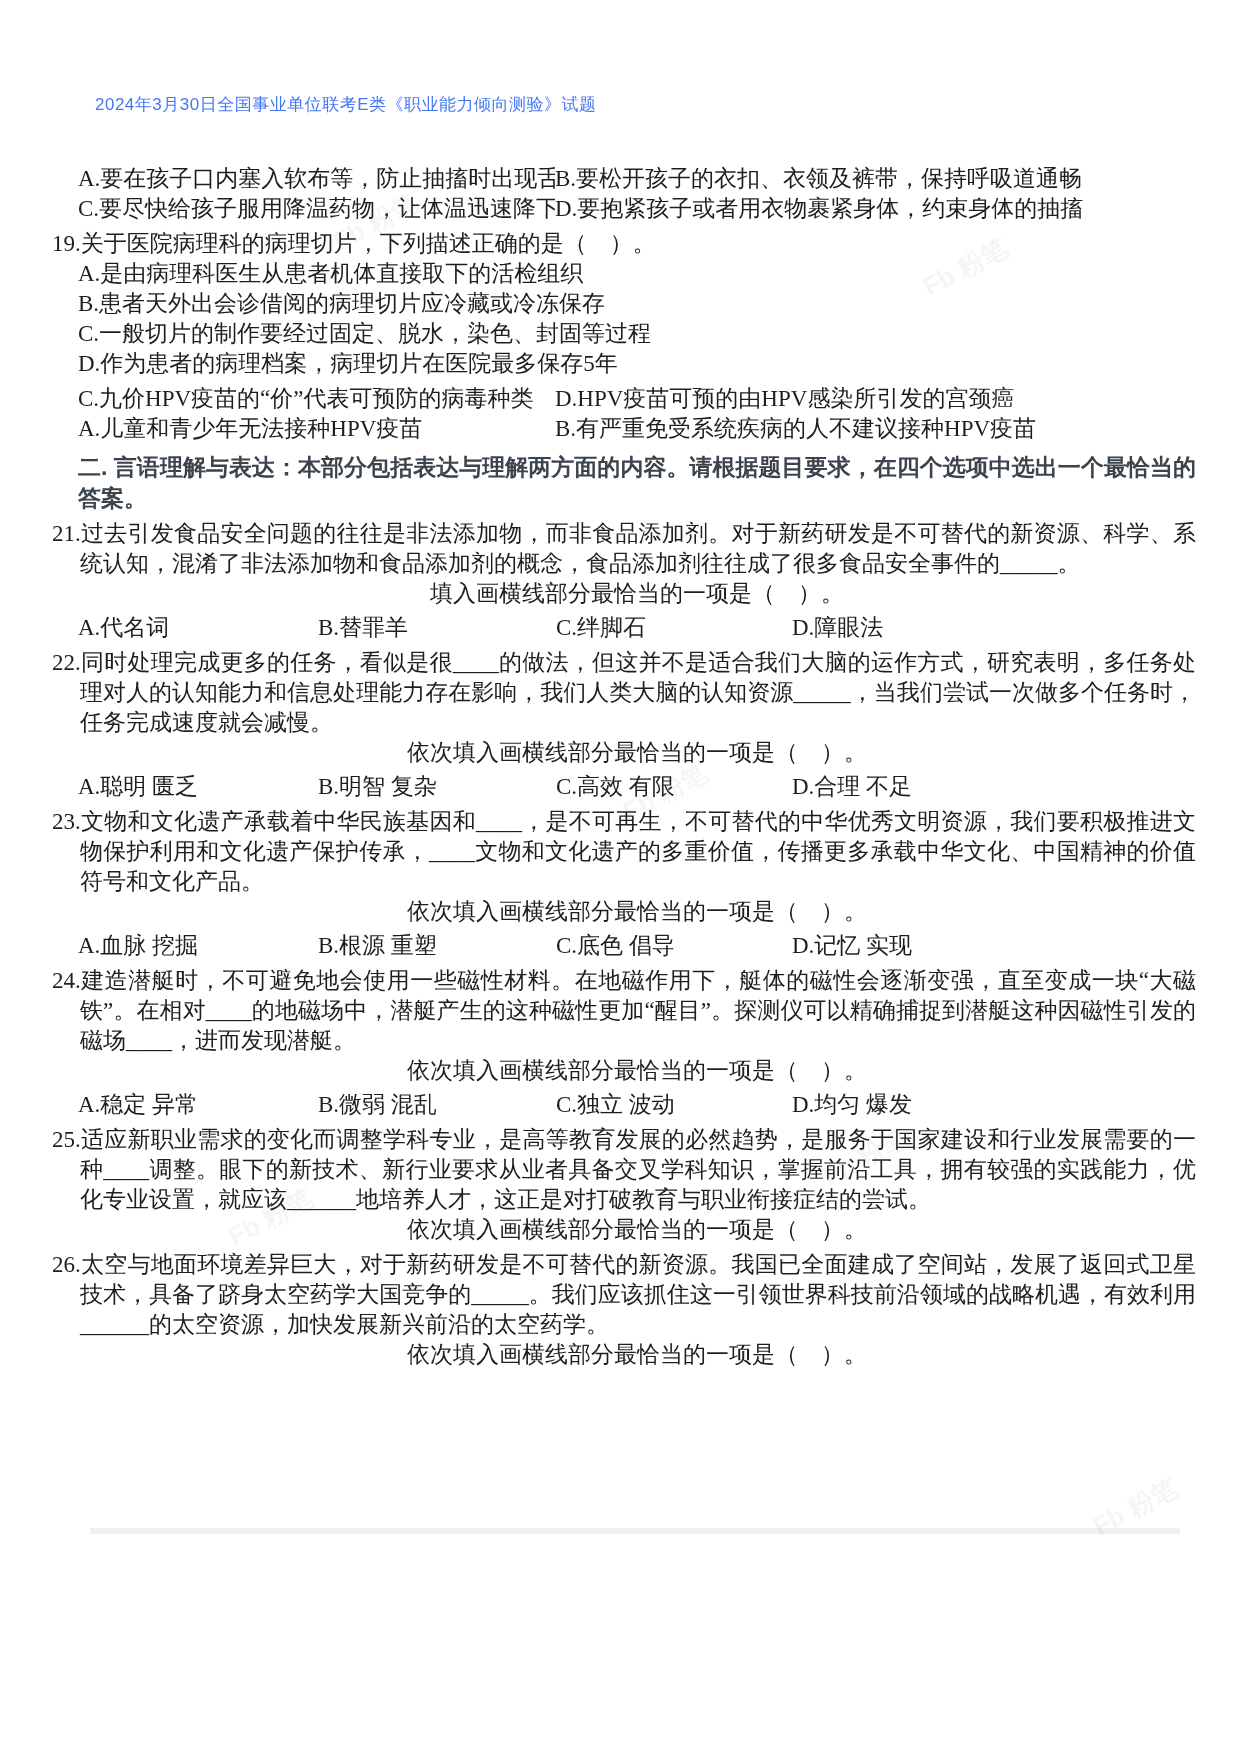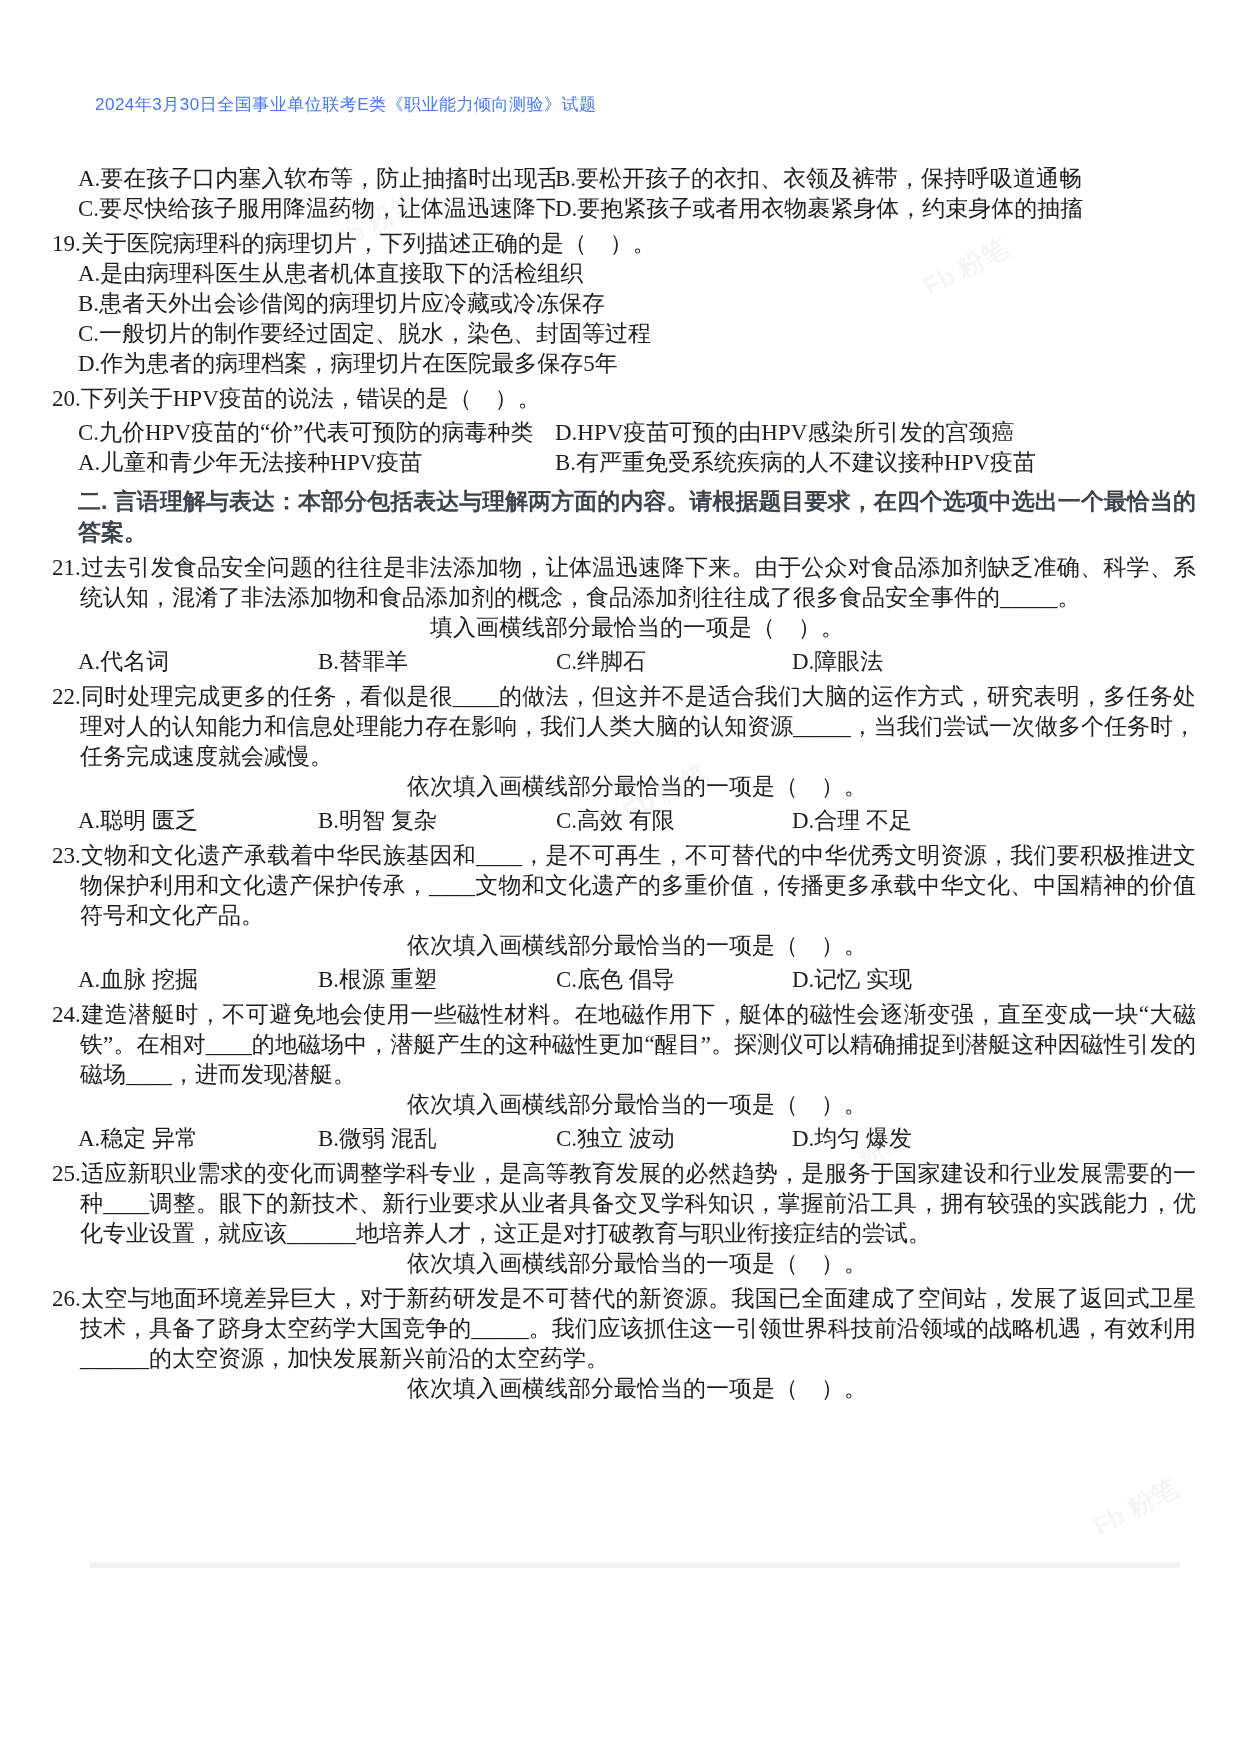--- a/index.html
+++ b/index.html
@@ -112,35 +112,34 @@
         </div>
       </div>
       <div class="q">
         <p class="qstem"><span class="qnum">19.</span><span>关于医院病理科的病理切片，下列描述正确的是（　）。</span></p>
         <p class="opt-line">A.是由病理科医生从患者机体直接取下的活检组织</p>
         <p class="opt-line">B.患者天外出会诊借阅的病理切片应冷藏或冷冻保存</p>
         <p class="opt-line">C.一般切片的制作要经过固定、脱水，染色、封固等过程</p>
         <p class="opt-line">D.作为患者的病理档案，病理切片在医院最多保存5年</p>
       </div>
       <div class="q">
-        <p class="qstem"><span class="qnum">20.</span><span>下列关于HPV疫苗的说法，错误的是（　）。</span></p>
         <div class="opt-pairs">
           <div class="opt-pair-row">
             <span class="opt">C.九价HPV疫苗的“价”代表可预防的病毒种类</span>
             <span class="opt">D.HPV疫苗可预的由HPV感染所引发的宫颈癌</span>
           </div>
           <div class="opt-pair-row">
             <span class="opt">A.儿童和青少年无法接种HPV疫苗</span>
             <span class="opt">B.有严重免受系统疾病的人不建议接种HPV疫苗</span>
           </div>
         </div>
       </div>
       <p class="section-heading">二. 言语理解与表达：本部分包括表达与理解两方面的内容。请根据题目要求，在四个选项中选出一个最恰当的答案。</p>
       <div class="q">
-        <p class="qstem"><span class="qnum">21.</span><span>过去引发食品安全问题的往往是非法添加物，让体温迅速降下来。由于公众对食品添加剂缺乏准确、科学、系统认知，混淆了非法添加物和食品添加剂的概念，食品添加剂往往成了很多食品安全事件的_____。</span></p>
+        <p class="qstem"><span class="qnum">21.</span><span>过去引发食品安全问题的往往是非法添加物，而非食品添加剂。对于新药研发是不可替代的新资源、科学、系统认知，混淆了非法添加物和食品添加剂的概念，食品添加剂往往成了很多食品安全事件的_____。</span></p>
         <p class="prompt">填入画横线部分最恰当的一项是（　）。</p>
         <div class="opt-quad">
           <span class="opt">A.代名词</span>
           <span class="opt">B.替罪羊</span>
           <span class="opt">C.绊脚石</span>
           <span class="opt">D.障眼法</span>
         </div>
       </div>
       <div class="q">
         <p class="qstem"><span class="qnum">22.</span><span>同时处理完成更多的任务，看似是很____的做法，但这并不是适合我们大脑的运作方式，研究表明，多任务处理对人的认知能力和信息处理能力存在影响，我们人类大脑的认知资源_____，当我们尝试一次做多个任务时，任务完成速度就会减慢。</span></p>

